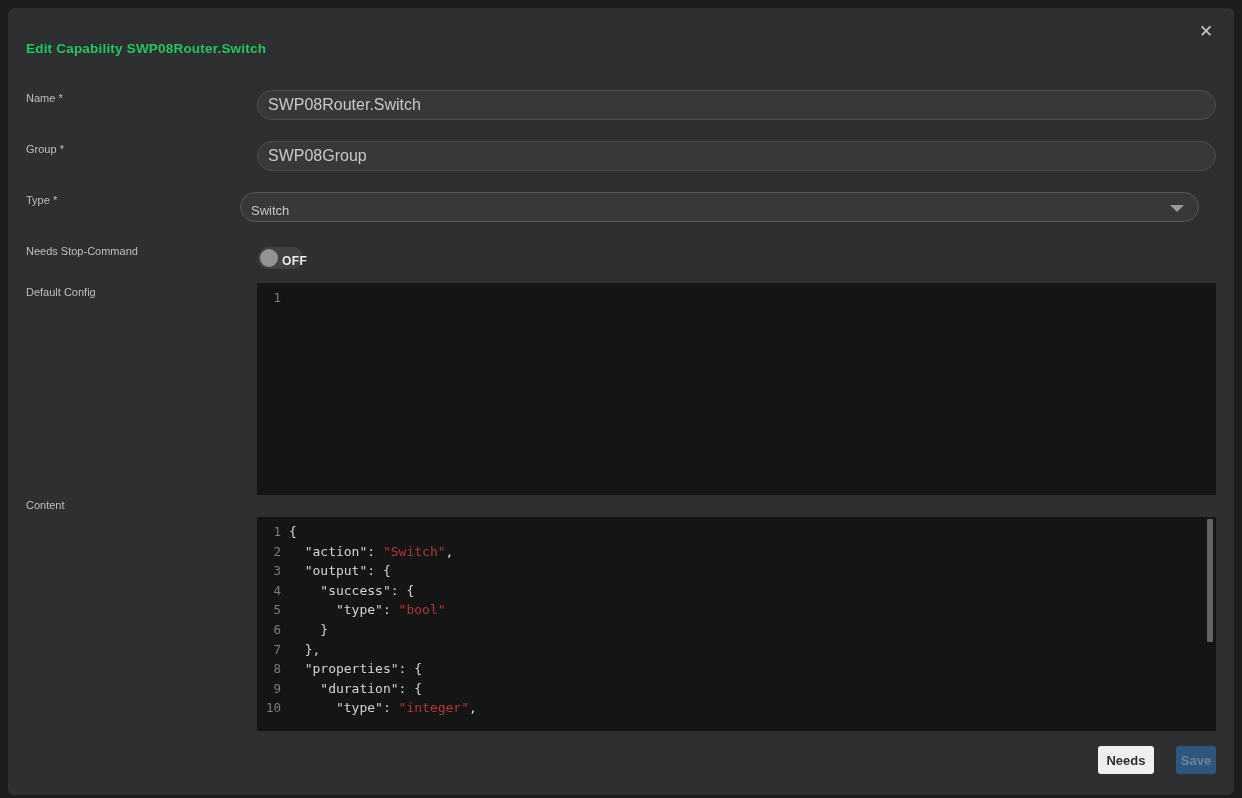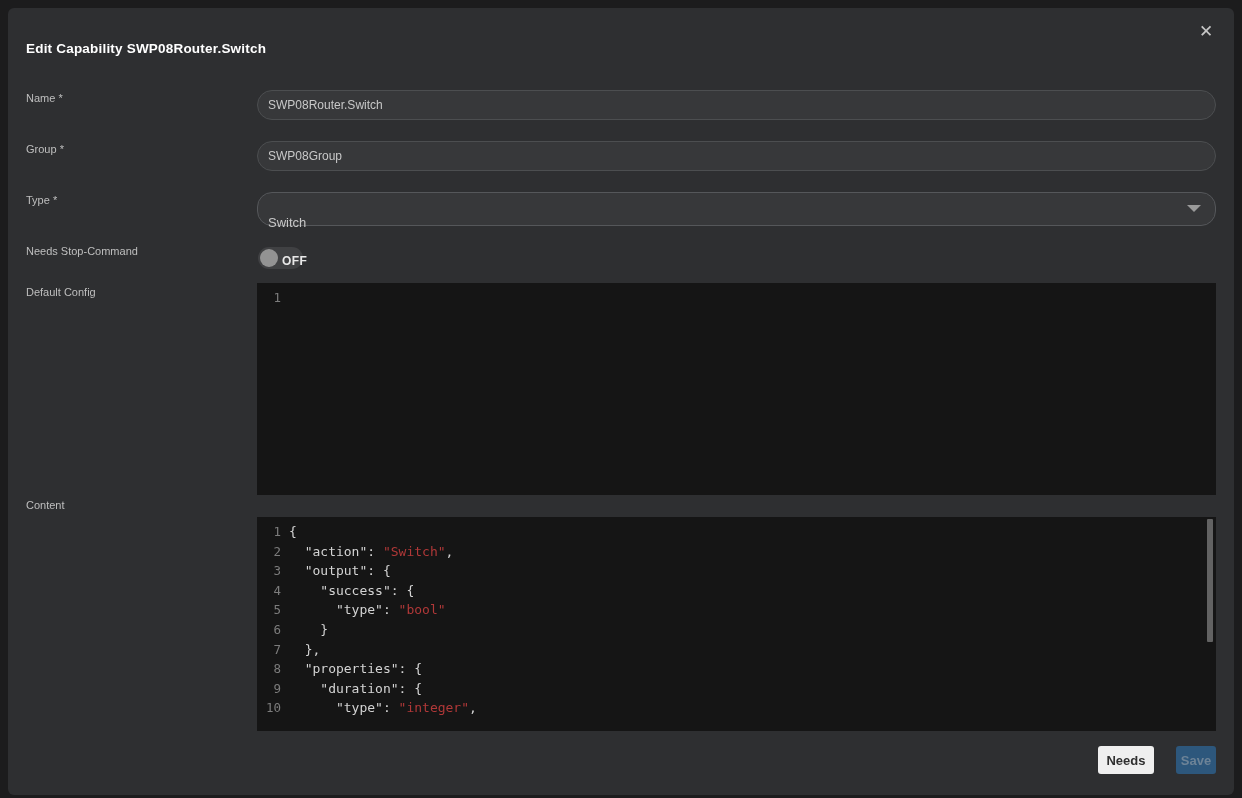--- a/index.html
+++ b/index.html
@@ -21,44 +21,44 @@
   }
   .close-btn {
     position: absolute; top: 12px; right: 16px;
     width: 24px; height: 24px;
     color: #c6c6c6; font-size: 17px; line-height: 24px;
     text-align: center; cursor: pointer;
     font-weight: 400;
   }
   .modal-title {
     position: absolute; left: 18px; top: 33px;
-    font-size: 13.5px; font-weight: bold; color: #ffffff;
+    font-size: 13.5px; font-weight: bold; color: #22c55e;
     letter-spacing: 0.2px;
   }
   .field-label {
     position: absolute; left: 18px;
     font-size: 11px; color: #bfbfbf;
   }
   .text-input {
     position: absolute; left: 249px; width: 959px; height: 30px;
     background: #37383a;
     border: 1px solid #4c4e50;
     border-radius: 15px;
-    color: #c8c8c8; font-size: 12px;
+    color: #c8c8c8; font-size: 16px;
     font-family: "Liberation Sans", sans-serif;
     padding: 0 10px;
     outline: none;
   }
   .select-box {
-    position: absolute; left: 249px; width: 959px; height: 30px;
+    position: absolute; left: 232px; width: 959px; height: 30px;
     background: #37383a;
     border: 1px solid #55575a;
     border-radius: 15px;
     color: #c8c8c8; font-size: 13px;
-    line-height: 28px; padding: 16px 10px;
+    line-height: 28px; padding: 4px 10px;
     cursor: pointer;
   }
   .select-caret {
     position: absolute; right: 14px; top: 12px;
     width: 0; height: 0;
     border-left: 7px solid transparent;
     border-right: 7px solid transparent;
     border-top: 7px solid #9a9a9a;
   }
   .toggle {

